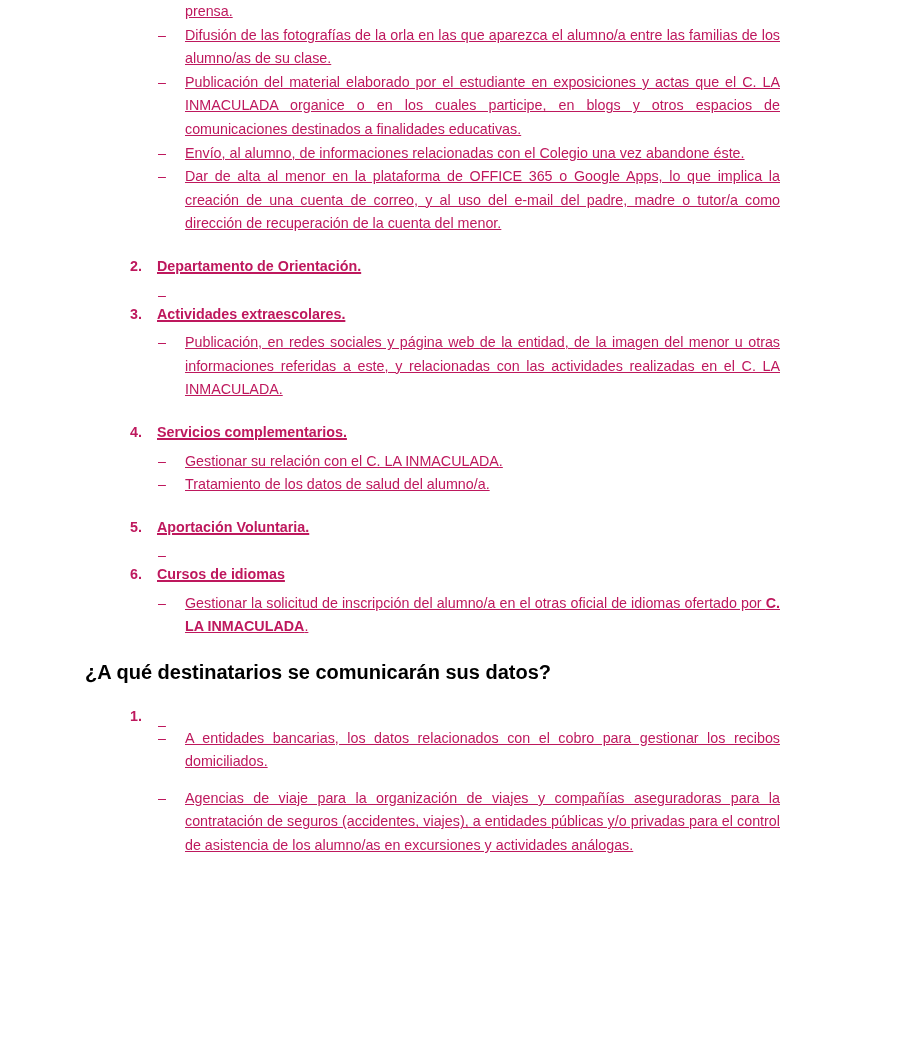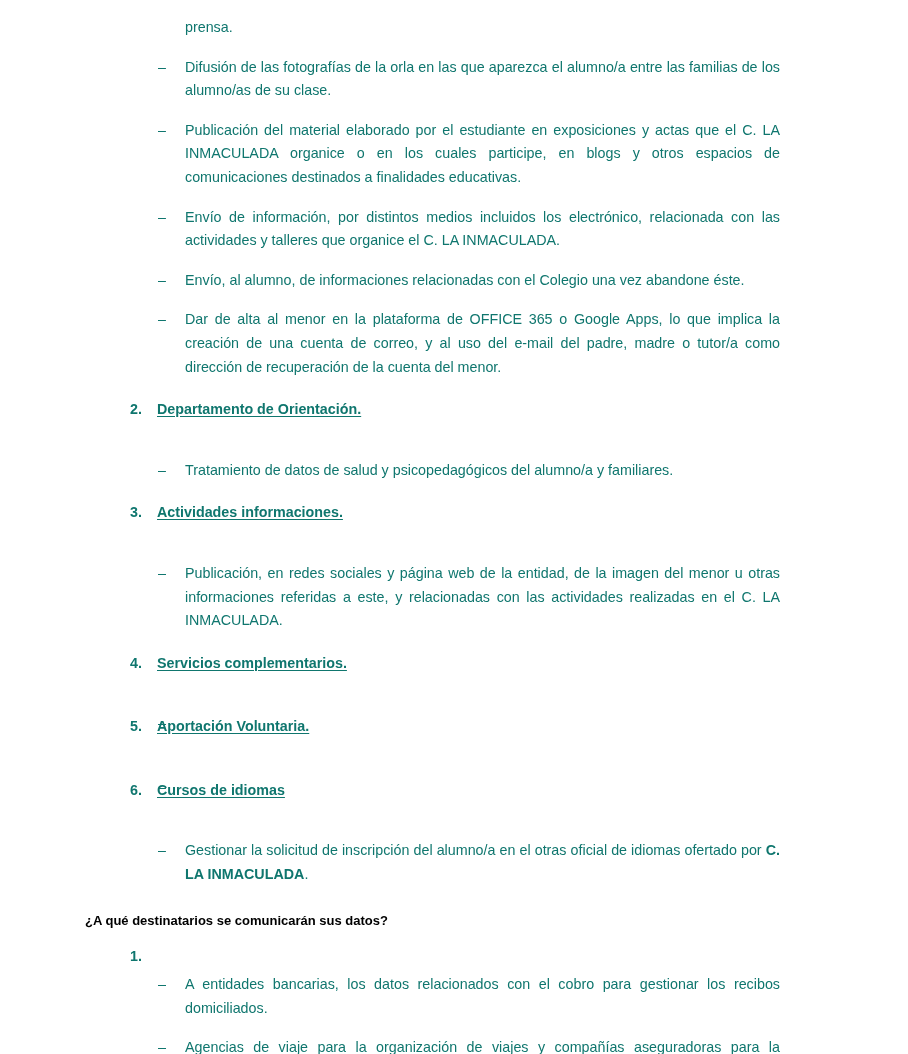--- a/index.html
+++ b/index.html
@@ -21,22 +21,23 @@
     background: #ffffff;
     box-sizing: border-box;
     padding: 0;
   }
   
   .txt {
     font-size: 14.3px;
     line-height: 23.6px;
     text-align: justify;
     text-justify: inter-word;
-    color: #0f766e;
-    margin: 16px;
+    color: #be185d;
+    margin: 0;
+    text-decoration: underline;
   }
   
   .cont-line {
     position: relative;
     margin-left: 185px;
     margin-right: 128px;
     text-align: left;
   }
   
   .dash-item {
@@ -77,21 +78,21 @@
     text-decoration: underline;
     text-underline-offset: 2px;
   }
   .bold { font-weight: bold; }
   
   .section-q {
     margin-left: 85px;
     margin-right: 128px;
     margin-top: 22px;
     font-weight: bold;
-    font-size: 13px;
+    font-size: 20px;
     line-height: 23.6px;
     text-align: left;
   }
   .last-line-left { text-align: left; }
   .spacer-sm { height: 9px; }
   .spacer-xs { height: 5px; }
 </style>
 </head>
 <body>
 
@@ -103,65 +104,65 @@
     <div class="txt dash-item">
       <span class="dash-mark">–</span>
       <span>Difusión de las fotografías de la orla en las que aparezca el alumno/a entre las familias de los alumno/as de su clase.</span>
     </div>
     <div class="txt dash-item">
       <span class="dash-mark">–</span>
       <span>Publicación del material elaborado por el estudiante en exposiciones y actas que el C. LA INMACULADA organice o en los cuales participe, en blogs y otros espacios de comunicaciones destinados a finalidades educativas.</span>
     </div>
     <div class="txt dash-item">
       <span class="dash-mark">–</span>
-      <span>Envío de información, por distintos medios incluidos los electrónico, relacionada con las actividades y talleres que organice el C. LA INMACULADA.</span>
     </div>
     <div class="txt dash-item">
       <span class="dash-mark">–</span>
       <span>Envío, al alumno, de informaciones relacionadas con el Colegio una vez abandone éste.</span>
     </div>
     <div class="txt dash-item">
       <span class="dash-mark">–</span>
       <span>Dar de alta al menor en la plataforma de OFFICE 365 o Google Apps, lo que implica la creación de una cuenta de correo, y al uso del e-mail del padre, madre o tutor/a como dirección de recuperación de la cuenta del menor.</span>
     </div>
   </div>
 
   <div class="txt num-item">
     <span class="num-mark">2.</span>
     <span class="hd-ul">Departamento de Orientación.</span>
   </div>
   <div class="spacer-xs"></div>
   <div class="txt dash-item">
     <span class="dash-mark">–</span>
-    <span class="last-line-left">Tratamiento de datos de salud y psicopedagógicos del alumno/a y familiares.</span>
   </div>
 
   <div class="txt num-item">
     <span class="num-mark">3.</span>
-    <span class="hd-ul">Actividades informaciones.</span>
+    <span class="hd-ul">Actividades extraescolares.</span>
   </div>
   <div class="spacer-xs"></div>
   <div class="txt dash-item">
     <span class="dash-mark">–</span>
   </div>
   <div class="txt dash-item">
     <span class="dash-mark">–</span>
     <span>Publicación, en redes sociales y página web de la entidad, de la imagen del menor u otras informaciones referidas a este, y relacionadas con las actividades realizadas en el C. LA INMACULADA.</span>
   </div>
 
   <div class="txt num-item">
     <span class="num-mark">4.</span>
     <span class="hd-ul">Servicios complementarios.</span>
   </div>
   <div class="spacer-xs"></div>
   <div class="txt dash-item">
     <span class="dash-mark">–</span>
-  </div>
-  <div class="txt dash-item">
-    <span class="dash-mark">–</span>
+    <span class="last-line-left">Gestionar su relación con el C. LA INMACULADA.</span>
+  </div>
+  <div class="txt dash-item">
+    <span class="dash-mark">–</span>
+    <span class="last-line-left">Tratamiento de los datos de salud del alumno/a.</span>
   </div>
 
   <div class="txt num-item">
     <span class="num-mark">5.</span>
     <span class="hd-ul">Aportación Voluntaria.</span>
   </div>
   <div class="spacer-xs"></div>
   <div class="txt dash-item">
     <span class="dash-mark">–</span>
   </div>

